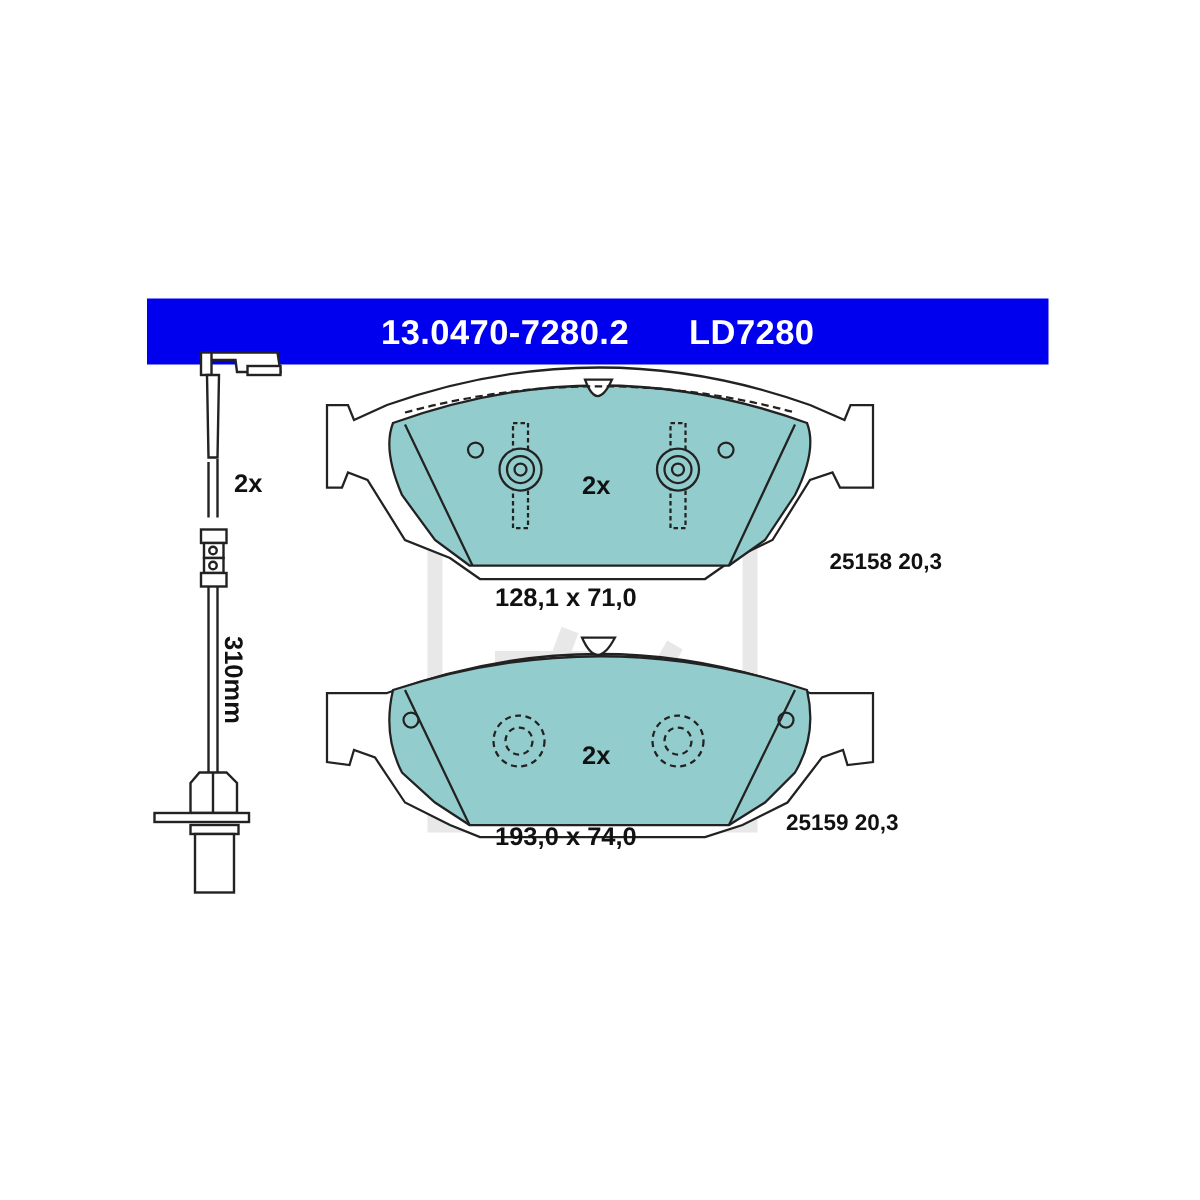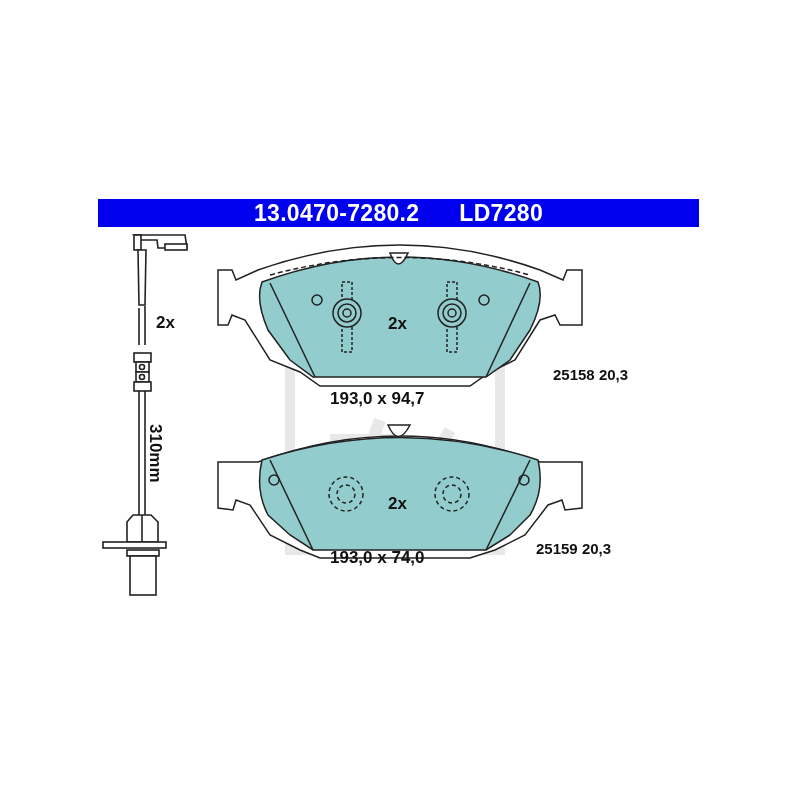--- a/index.html
+++ b/index.html
@@ -1,18 +1,18 @@
 <!DOCTYPE html>
 <html><head>
 <meta charset="utf-8">
 <style>
   html, body { margin:0; padding:0; }
   body { width:800px; height:800px; background:#ffffff; position:relative; overflow:hidden;
          font-family:"Liberation Sans", sans-serif; }
-  .banner { position:absolute; left:98px; top:199px; width:601px; height:28px; background:#0000ee;
+  .banner { position:absolute; left:98px; top:199px; width:601px; height:44px; background:#0000ee;
             color:#fff; font-weight:bold; font-size:23px; display:flex; align-items:center; justify-content:center; }
   .banner span { margin:0 20px; letter-spacing:0.3px; }
   svg.art { position:absolute; left:0; top:0; }
   .lbl { position:absolute; font-weight:bold; color:#111; font-size:17px; white-space:nowrap; }
   .lbl.vert { transform:rotate(90deg); transform-origin:left top; }
 </style>
 </head>
 <body>
 
 <div class="banner">
@@ -84,18 +84,18 @@
     </g>
     <circle cx="274" cy="480" r="5" fill="none"></circle>
     <circle cx="524" cy="480" r="5" fill="none"></circle>
   </g>
 </svg>
 
 <div class="lbl" style="left:156px;top:313px;">2x</div>
 <div class="lbl vert" style="left:165px;top:424px;">310mm</div>
 
 <div class="lbl" style="left:388px;top:314px;">2x</div>
-<div class="lbl" style="left:330px;top:389px;">193,0 x 94,7</div>
+<div class="lbl" style="left:330px;top:389px;">128,1 x 71,0</div>
 <div class="lbl" style="left:524px;top:366px;font-size:15px;margin-left:29px;">25158 20,3</div>
 
 <div class="lbl" style="left:388px;top:494px;">2x</div>
 <div class="lbl" style="left:330px;top:548px;">193,0 x 74,0</div>
-<div class="lbl" style="left:536px;top:540px;font-size:15px;">25159 20,3</div>
+<div class="lbl" style="left:524px;top:540px;font-size:15px;">25159 20,3</div>
 
 </body></html>

